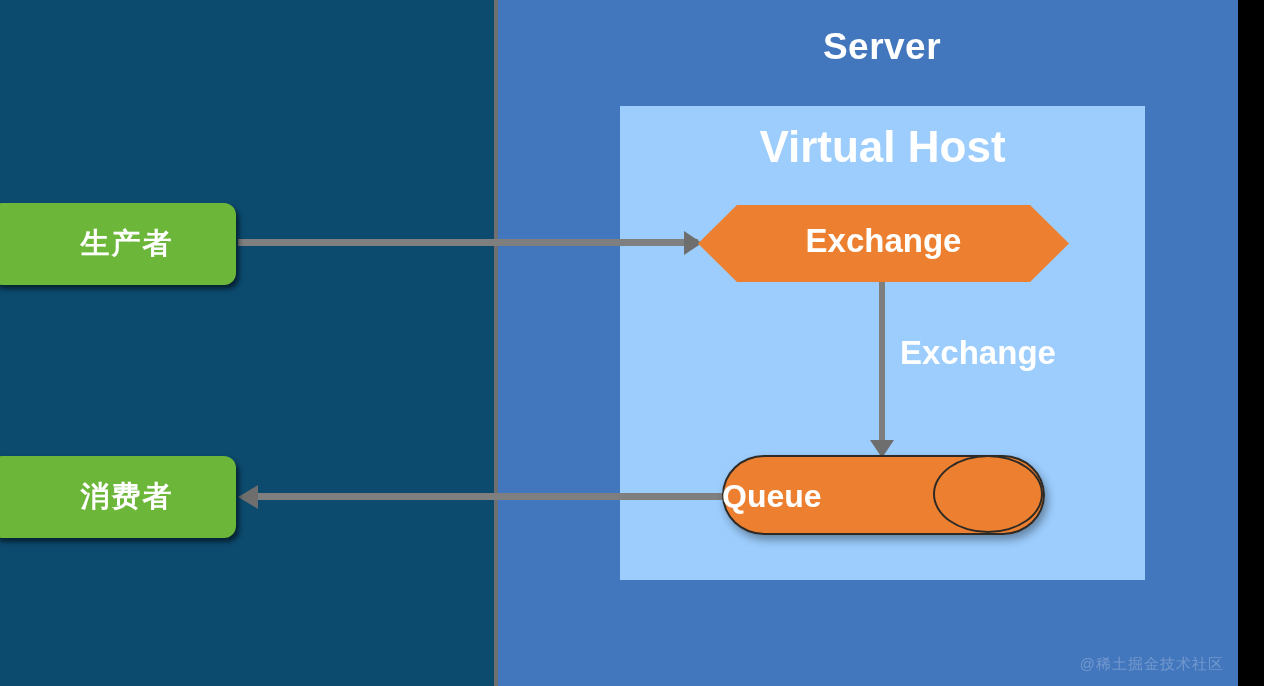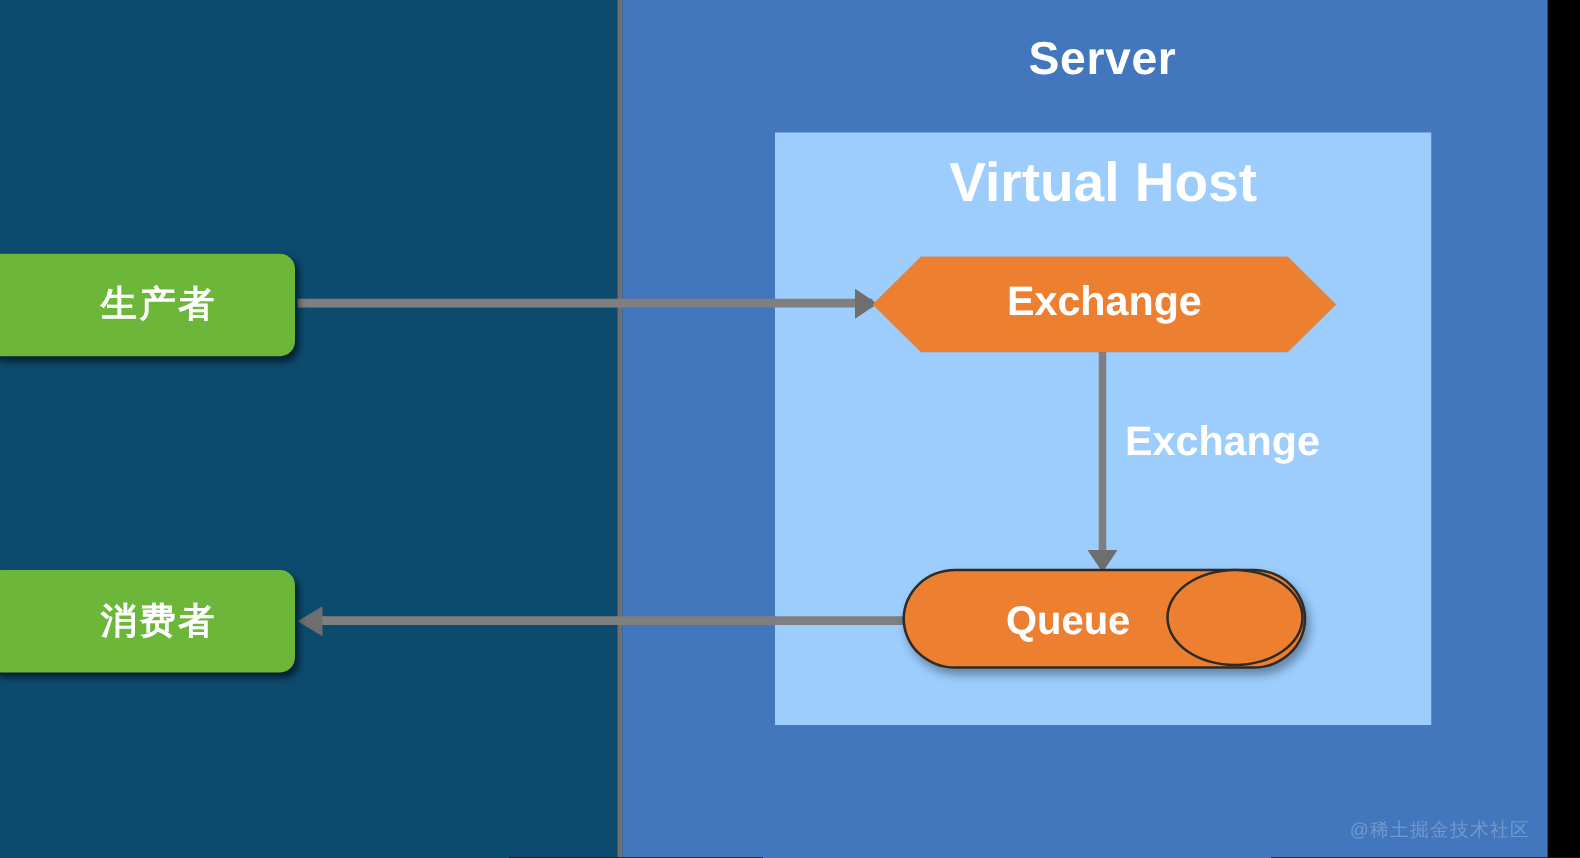--- a/index.html
+++ b/index.html
@@ -205,21 +205,21 @@
     background: #ec8030;
     border: 2px solid #2e2a26;
     border-radius: 50%;
     box-sizing: border-box;
   }
   #queue-label {
     position: absolute;
     left: 722px;
     top: 478px;
     width: 265px;
-    text-align: center;
+    text-align: left;
     color: #ffffff;
     font-size: 32px;
     font-weight: bold;
   }
 
   
   #watermark {
     position: absolute;
     right: 14px;
     bottom: 12px;

